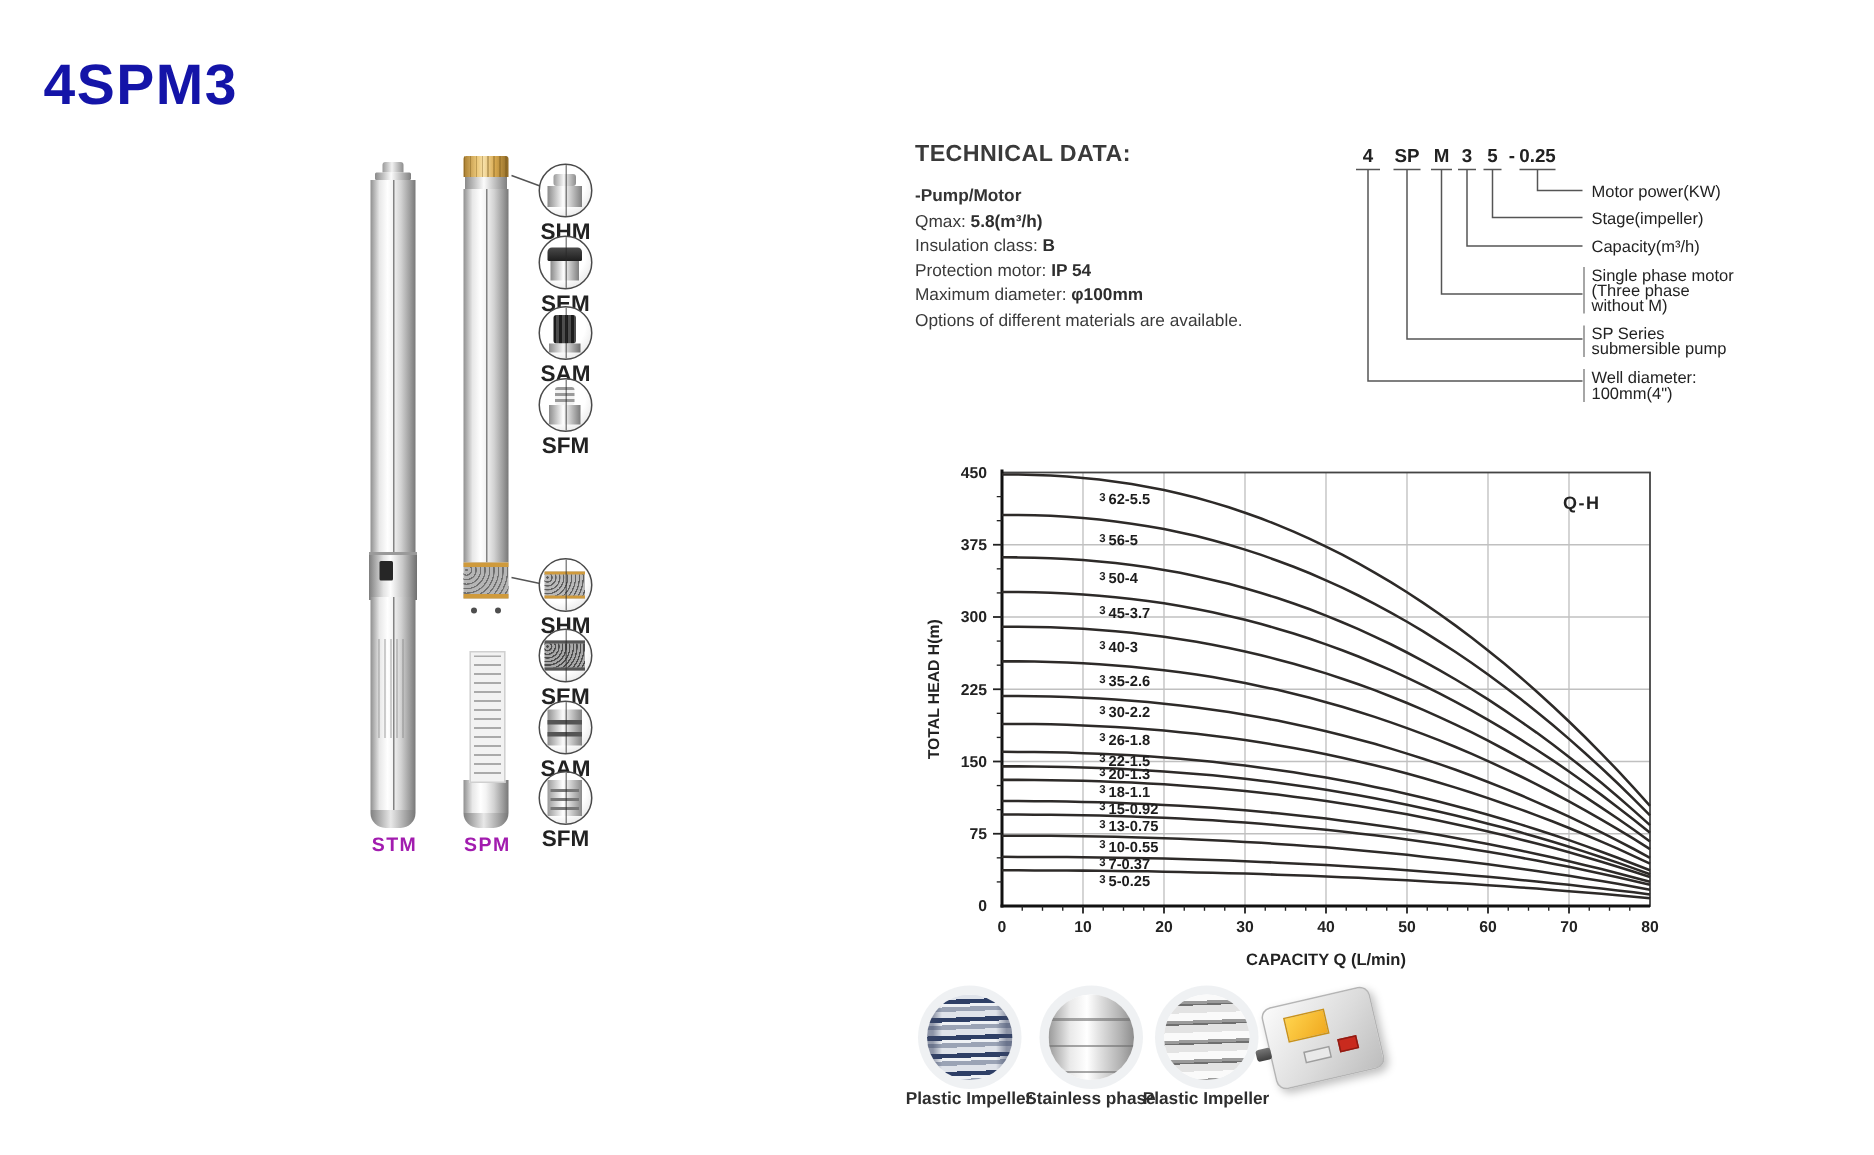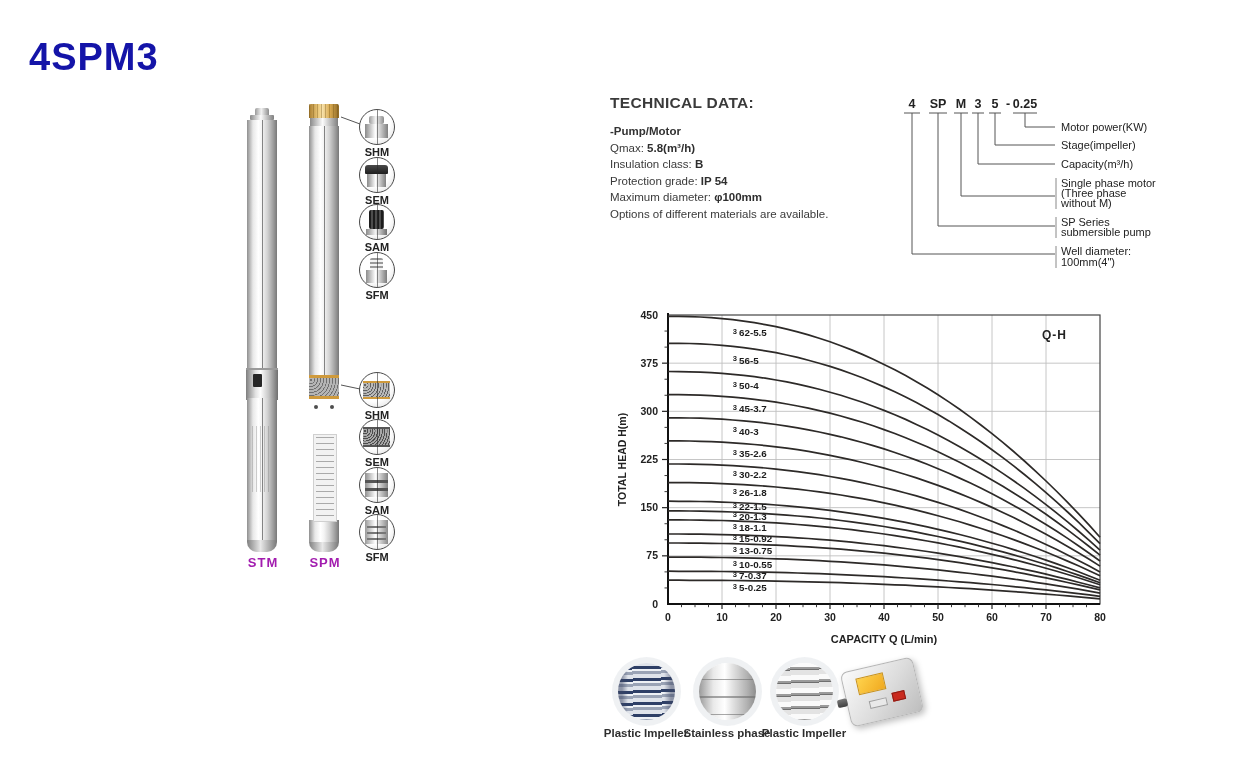--- a/index.html
+++ b/index.html
@@ -60,21 +60,21 @@
   #spm-lower{top:416px;height:22px;}
   #spm-bottom{top:438px;height:10px;border-radius:0 0 10px 10px;background:linear-gradient(90deg,#808080,#e8e8e8 45%,#777);}
 
   .pump-label{position:absolute;font-size:13px;font-weight:700;color:#a21caf;letter-spacing:1px;}
 
   
   .callout{position:absolute;width:36px;height:36px;border-radius:50%;
     border:1.6px solid #4a4a4a;background:radial-gradient(circle at 40% 35%,#ffffff 55%,#e2e2e2 90%);
     overflow:hidden;box-sizing:border-box;}
   .callout .fill{position:absolute;inset:0;}
-  .callout-label{position:absolute;font-size:11px;font-weight:700;color:#222;text-align:center;width:44px;}
+  .callout-label{position:absolute;font-size:15px;font-weight:700;color:#222;text-align:center;width:44px;}
 
   .c-cap-hex .a{position:absolute;left:9px;top:6px;width:15px;height:8px;background:linear-gradient(90deg,#9a9a9a,#f5f5f5 45%,#8d8d8d);border-radius:2px;}
   .c-cap-hex .b{position:absolute;left:5px;top:14px;width:23px;height:14px;background:linear-gradient(90deg,#8a8a8a,#ffffff 45%,#7f7f7f);}
   .c-cap-dark .a{position:absolute;left:5px;top:7px;width:23px;height:9px;background:linear-gradient(180deg,#4a4a4a,#1e1e1e);border-radius:3px 3px 1px 1px;}
   .c-cap-dark .b{position:absolute;left:7px;top:16px;width:19px;height:13px;background:linear-gradient(90deg,#8a8a8a,#fdfdfd 45%,#7f7f7f);}
   .c-motor-dark .a{position:absolute;left:9px;top:5px;width:15px;height:19px;background:repeating-linear-gradient(90deg,#1c1c1c 0 2px,#4d4d4d 2px 4px);border-radius:2px;}
   .c-motor-dark .b{position:absolute;left:6px;top:24px;width:21px;height:6px;background:linear-gradient(90deg,#8a8a8a,#f2f2f2 45%,#6f6f6f);}
   .c-cap-thread .a{position:absolute;left:10px;top:5px;width:13px;height:12px;background:repeating-linear-gradient(180deg,#9a9a9a 0 2px,#f3f3f3 2px 4px);border-radius:2px;}
   .c-cap-thread .b{position:absolute;left:6px;top:17px;width:21px;height:13px;background:linear-gradient(90deg,#8d8d8d,#ffffff 45%,#7c7c7c);}
   .c-screen-gold .a{position:absolute;left:3px;top:8px;width:27px;height:18px;background:#b9b9b9;
@@ -228,21 +228,21 @@
     </div>
     <div class="callout-label abs" style="left:355px;top:551.2px">SFM</div>
   </div>
 
 <div class="abs" id="tech">
   <div id="tech-heading">TECHNICAL DATA:</div>
   <div id="tech-sub">-Pump/Motor</div>
   <div id="tech-lines">
       <div class="tech-line"><span>Qmax: </span><b>5.8(m³/h)</b></div>
       <div class="tech-line"><span>Insulation class: </span><b>B</b></div>
-      <div class="tech-line"><span>Protection grade: </span><b>IP 54</b></div>
+      <div class="tech-line"><span>Protection motor: </span><b>IP 54</b></div>
       <div class="tech-line"><span>Maximum diameter: </span><b>φ100mm</b></div>
       <div class="tech-line"><span>Options of different materials are available.</span></div>
     </div>
 </div>
 
 <svg class="abs" id="nomenclature" style="left:895px;top:92px" width="350" height="195">
     <text x="17" y="16" text-anchor="middle" font-size="12.5" font-weight="600" fill="#222">4</text>
     <line x1="9" y1="21" x2="25" y2="21" stroke="#555" stroke-width="1"></line>
     <text x="43" y="16" text-anchor="middle" font-size="12.5" font-weight="600" fill="#222">SP</text>
     <line x1="34" y1="21" x2="52" y2="21" stroke="#555" stroke-width="1"></line>

